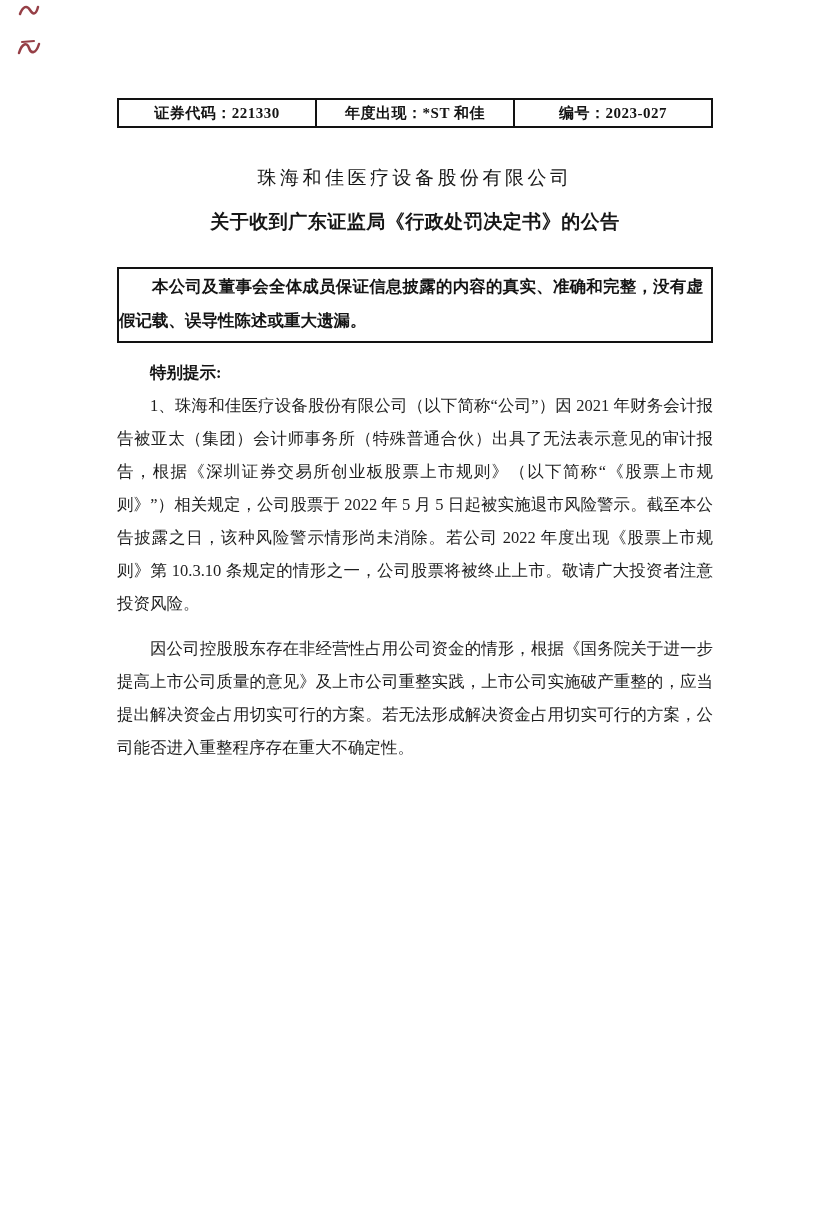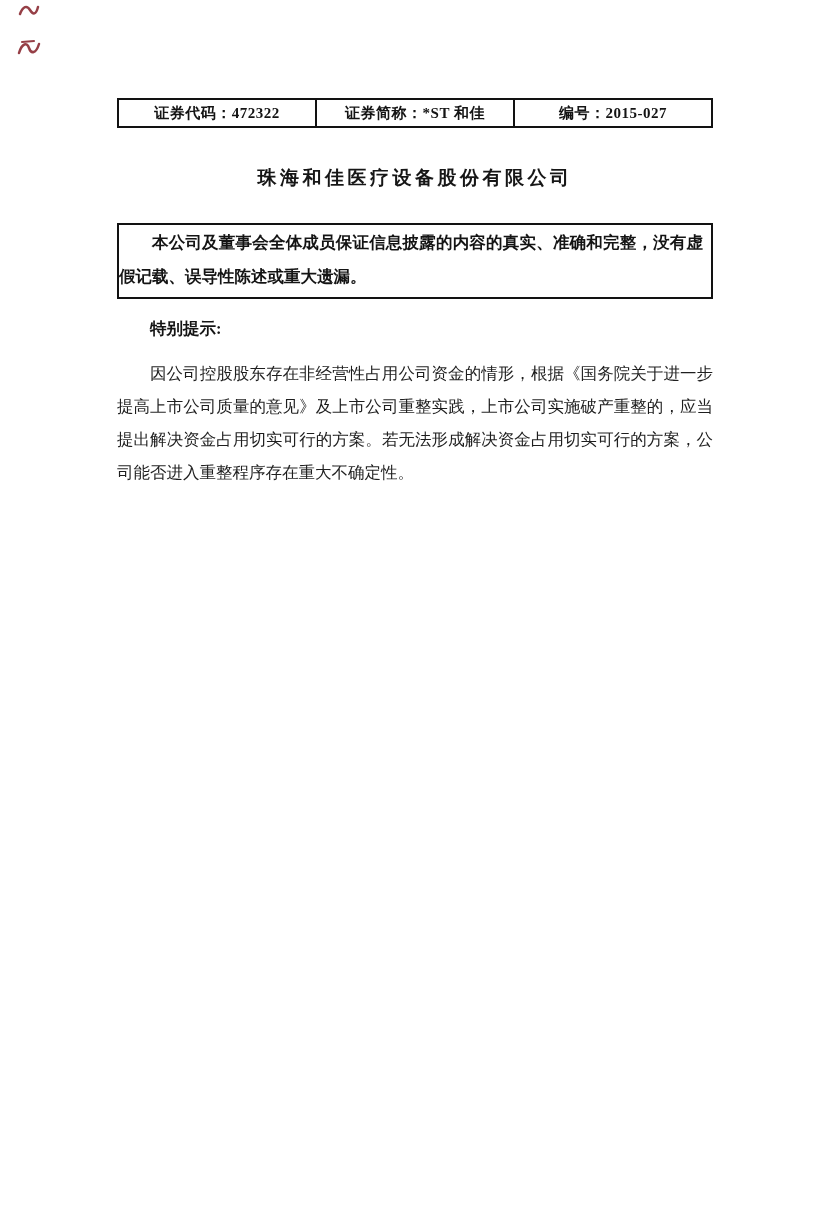--- a/index.html
+++ b/index.html
@@ -37,21 +37,21 @@
     vertical-align: middle;
     font-size: 15px;
     font-weight: bold;
     color: #141414;
     padding: 0;
     letter-spacing: 0.5px;
   }
   .doc-title {
     margin: 37px 0 0 0;
     font-size: 19px;
-    font-weight: bold;
+    font-weight: normal;
     text-align: center;
     letter-spacing: 3.5px;
     color: #161616;
     line-height: 26px;
   }
   .doc-subtitle {
     margin: 18px 0 0 0;
     font-size: 19px;
     font-weight: bold;
     text-align: center;
@@ -106,31 +106,33 @@
     <path d="M3 15 C6 5, 11 4, 13 10 S20 16, 23 6" fill="none" stroke="#8b2b33" stroke-width="2.5" stroke-linecap="round"></path>
     <path d="M6 4 L18 3" fill="none" stroke="#8b2b33" stroke-width="2" stroke-linecap="round"></path>
   </svg>
 </div>
 
 <div class="page">
 
   <table class="header-table">
     <tbody>
         <tr>
-      <td>证券代码：472322</td>
-      <td>证券简称：*ST 和佳</td>
-      <td>编号：2015-027</td>
+      <td>证券代码：221330</td>
+      <td>年度出现：*ST 和佳</td>
+      <td>编号：2023-027</td>
     </tr>
   </tbody>
     </table>
 
   <h1 class="doc-title">珠海和佳医疗设备股份有限公司</h1>
 
+  <h2 class="doc-subtitle">关于收到广东证监局《行政处罚决定书》的公告</h2>
 
   <div class="notice-box">
     <p>本公司及董事会全体成员保证信息披露的内容的真实、准确和完整，没有虚假记载、误导性陈述或重大遗漏。</p>
   </div>
 
   <p class="special-heading">特别提示:</p>
 
+  <p class="para first">1、珠海和佳医疗设备股份有限公司（以下简称“公司”）因 2021 年财务会计报告被亚太（集团）会计师事务所（特殊普通合伙）出具了无法表示意见的审计报告，根据《深圳证券交易所创业板股票上市规则》（以下简称“《股票上市规则》”）相关规定，公司股票于 2022 年 5 月 5 日起被实施退市风险警示。截至本公告披露之日，该种风险警示情形尚未消除。若公司 2022 年度出现《股票上市规则》第 10.3.10 条规定的情形之一，公司股票将被终止上市。敬请广大投资者注意投资风险。</p>
   <p class="para">因公司控股股东存在非经营性占用公司资金的情形，根据《国务院关于进一步提高上市公司质量的意见》及上市公司重整实践，上市公司实施破产重整的，应当提出解决资金占用切实可行的方案。若无法形成解决资金占用切实可行的方案，公司能否进入重整程序存在重大不确定性。</p>
 
 </div>
 
 </body></html>

